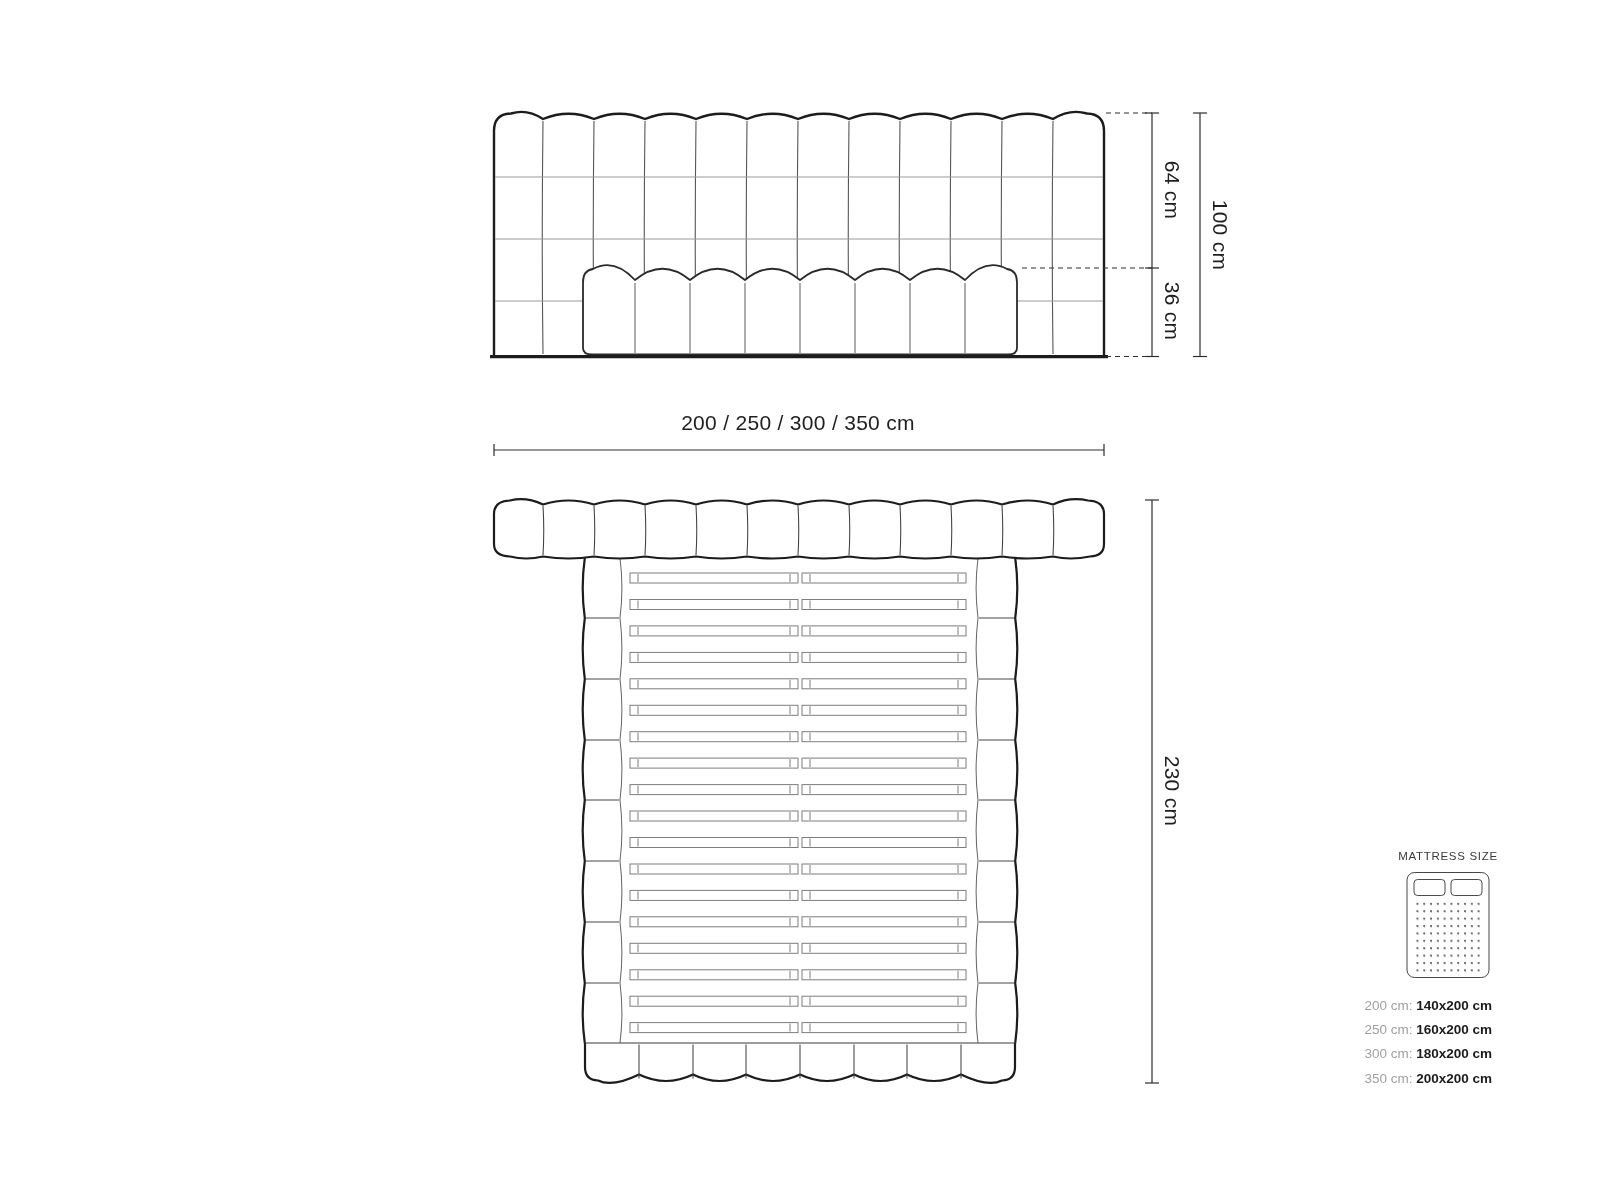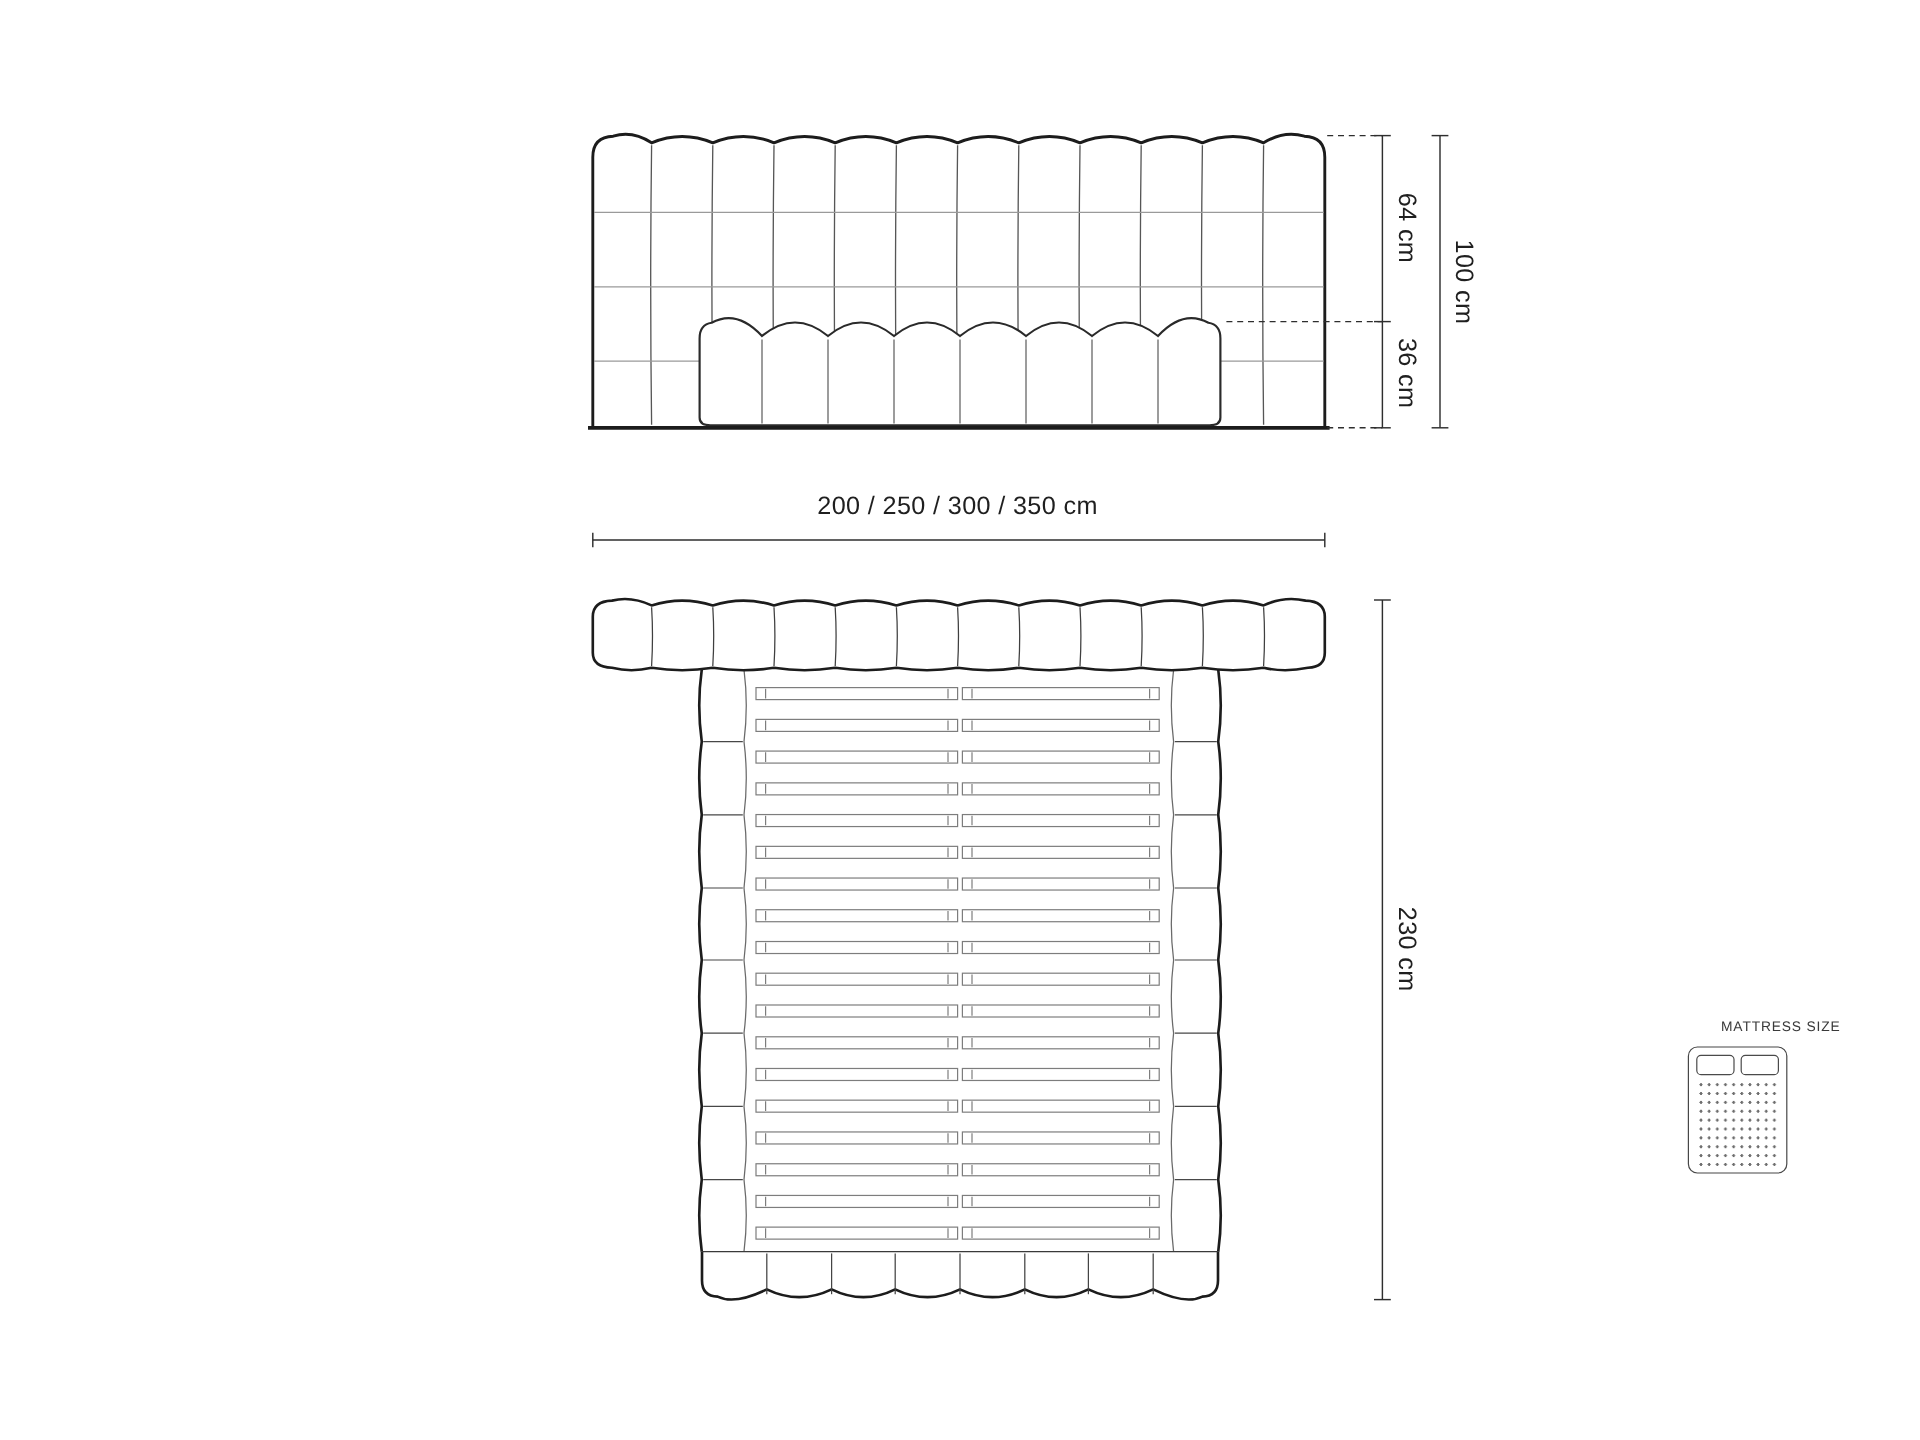--- a/index.html
+++ b/index.html
@@ -9,21 +9,21 @@
   }
   #drawing { position: absolute; left: 0; top: 0; }
   .dim-text {
     font-family: "Liberation Sans", sans-serif;
     font-size: 21px; fill: #1f1f1f; letter-spacing: 0.3px;
   }
   
   .legend { position: absolute; left: 1356px; top: 845px; width: 137px; height: 250px; }
   .legend-title {
     position: absolute; left: 92px; top: 5px; transform: translateX(-50%);
-    white-space: nowrap; font-size: 11.5px; letter-spacing: 0.7px; color: #3a3a3a; margin-left: 36px;
+    white-space: nowrap; font-size: 11.5px; letter-spacing: 0.7px; color: #3a3a3a;
   }
   .mattress-icon {
     position: absolute; left: 92px; top: 27px; transform: translateX(-50%);
     width: 83px; height: 106px; border: 1.4px solid #474747; border-radius: 8px;
     box-sizing: border-box;
   }
   .pillow {
     position: absolute; top: 6px; width: 32px; height: 17px;
     border: 1.2px solid #4a4a4a; border-radius: 4px; box-sizing: border-box;
   }
@@ -298,13 +298,31 @@
   <text class="dim-text" x="1172" y="791" text-anchor="middle" dominant-baseline="central" transform="rotate(90 1172 791)">230 cm</text>
 </svg>
 
 <div class="legend">
   <div class="legend-title">MATTRESS SIZE</div>
   <div class="mattress-icon">
     <div class="pillow pillow-left"></div>
     <div class="pillow pillow-right"></div>
     <div class="dot-grid"></div>
   </div>
+  <div class="size-rows">
+    <div>
+      <span class="size-frame">200 cm:</span>
+      <span class="size-mattress">140x200 cm</span>
+    </div>
+    <div>
+      <span class="size-frame">250 cm:</span>
+      <span class="size-mattress">160x200 cm</span>
+    </div>
+    <div>
+      <span class="size-frame">300 cm:</span>
+      <span class="size-mattress">180x200 cm</span>
+    </div>
+    <div>
+      <span class="size-frame">350 cm:</span>
+      <span class="size-mattress">200x200 cm</span>
+    </div>
+  </div>
 </div>
 
 </body></html>

